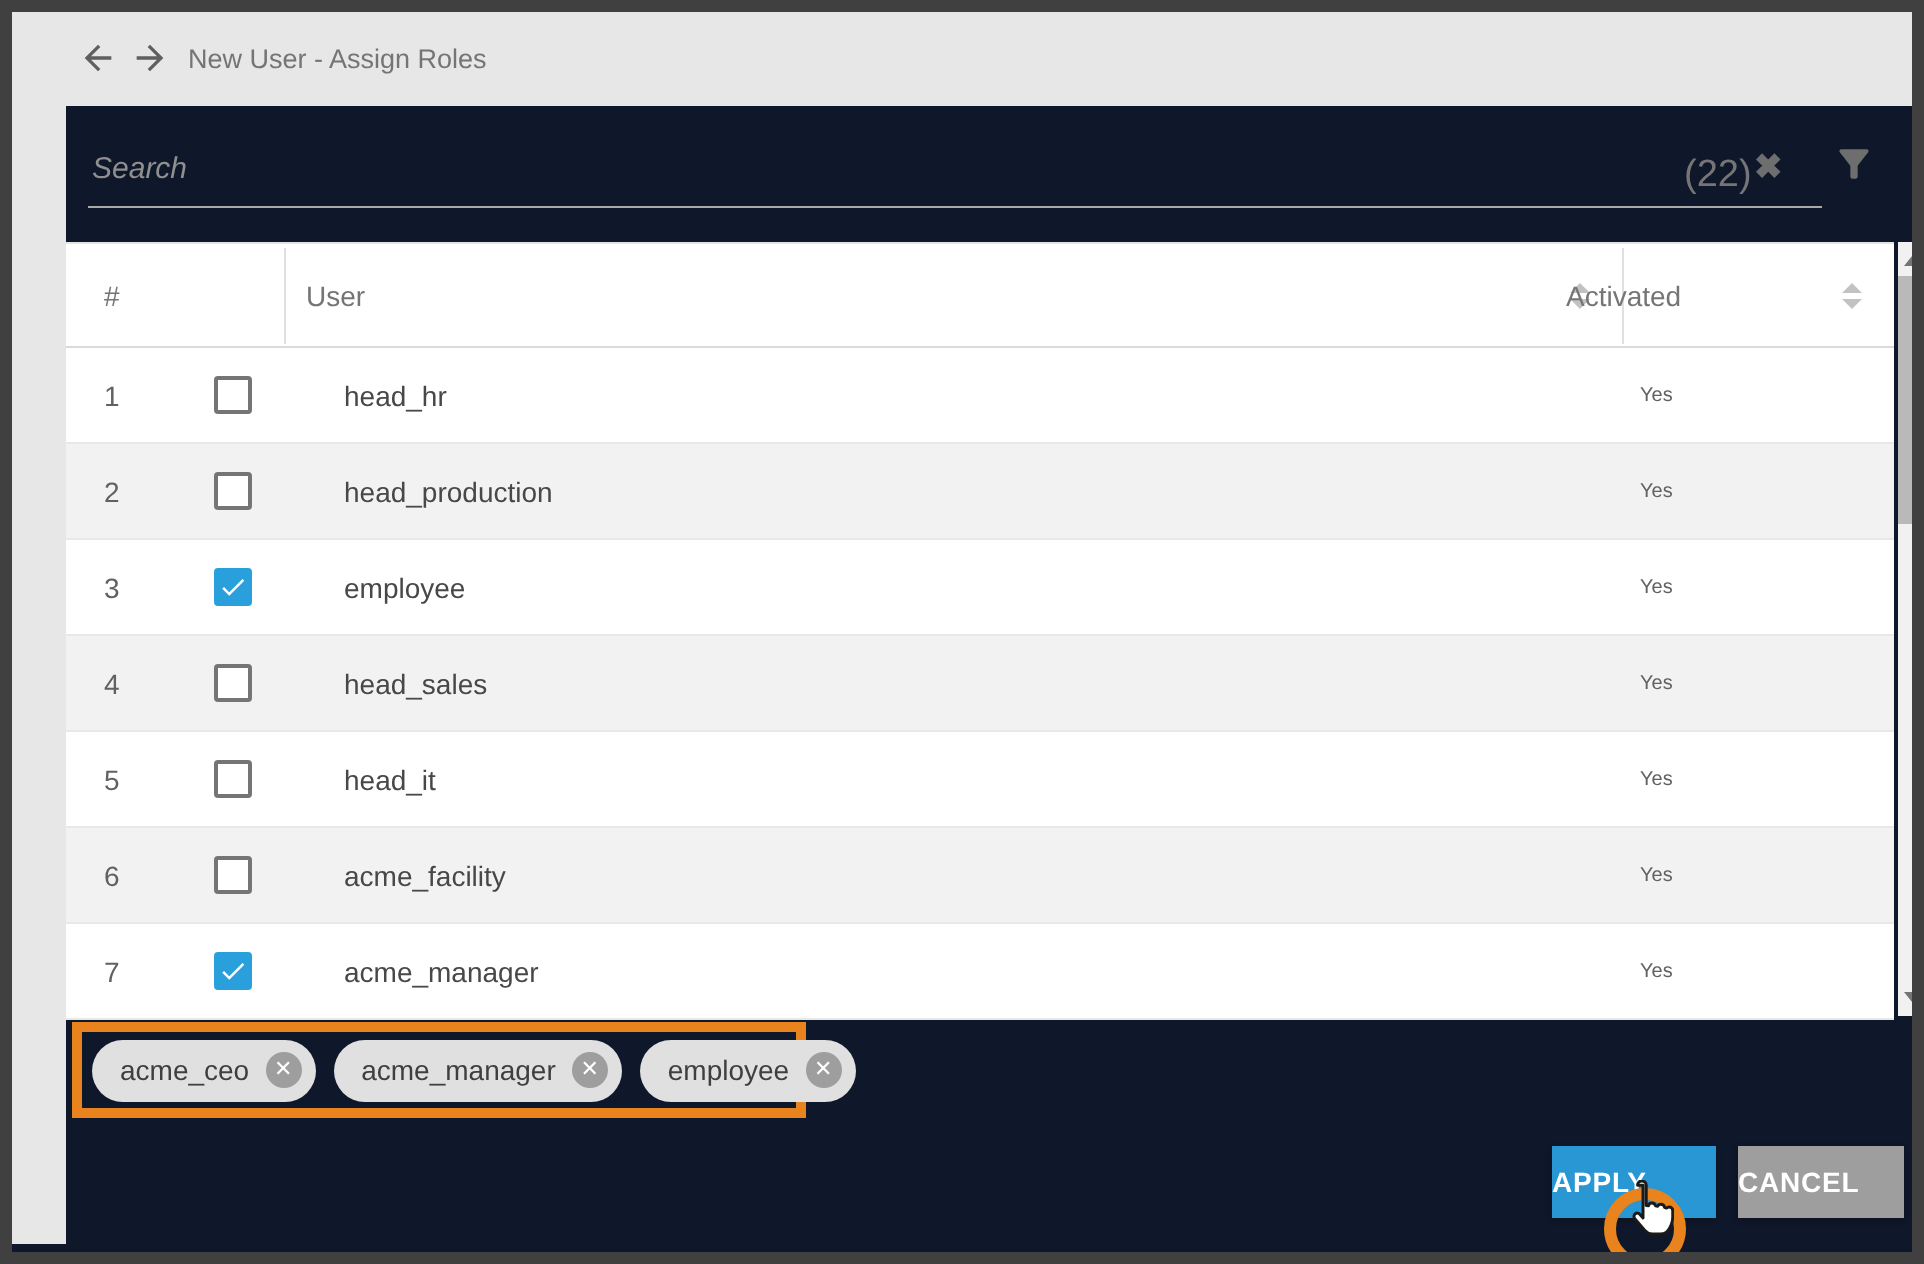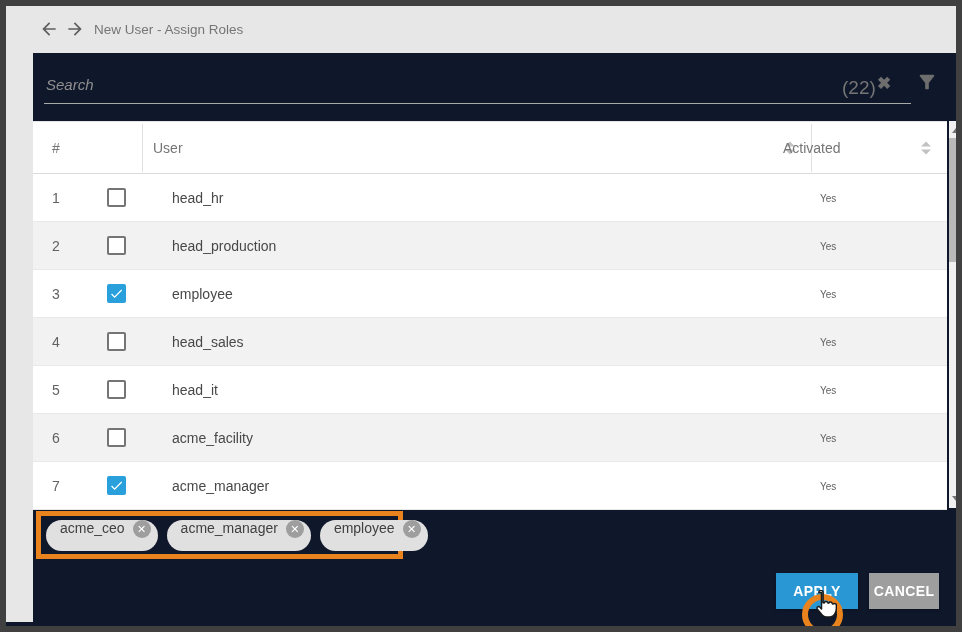--- a/index.html
+++ b/index.html
@@ -51,31 +51,31 @@
   .scrollbar { position:absolute; left:943px; top:115px; width:15px; height:387px; background:#f1f1f1; }
   .sb-up { position:absolute; top:7px; left:3px; width:0; height:0; cursor:pointer;
            border-left:4.5px solid transparent; border-right:4.5px solid transparent; border-bottom:5px solid #757575; }
   .sb-thumb { position:absolute; top:17px; left:0; width:15px; height:124px; background:#b9b9b9; cursor:pointer; }
   .sb-down { position:absolute; bottom:7px; left:3px; width:0; height:0; cursor:pointer;
              border-left:4.5px solid transparent; border-right:4.5px solid transparent; border-top:5px solid #757575; }
 
   
   .chips-box { position:absolute; left:30px; top:505px; width:367px; height:48px;
                border:5px solid #e8831d; display:flex; align-items:center; padding:0 5px; gap:9px; }
-  .chip { height:31px; border-radius:16px; background:#e0e0e0; display:inline-flex; 
+  .chip { height:31px; border-radius:16px; background:#e0e0e0; display:inline-flex; align-items:center;
           padding:0 7px 0 14px; font-size:14px; color:#3f3f3f; gap:8px; white-space:nowrap; }
   .chip-remove { width:18px; height:18px; border-radius:50%; background:#9e9e9e; color:#fff;
                  font-size:11px; line-height:18px; text-align:center; cursor:pointer; flex:0 0 auto; }
 
   
   .btn { position:absolute; top:567px; height:36px; border:none; color:#fff; font-weight:bold;
-         font-size:14px; letter-spacing:.4px; text-align:center; line-height:36px; cursor:pointer;
+         font-size:14px; letter-spacing:.4px; line-height:36px; cursor:pointer;
          box-shadow:0 1px 3px rgba(0,0,0,.28); font-family:"Liberation Sans", sans-serif; }
   .btn-apply { left:770px; width:82px; background:#2997d3; }
-  .btn-cancel { left:863px; width:70px; background:#9e9e9e; }
+  .btn-cancel { left:863px; width:83px; background:#9e9e9e; }
 
   
   .cursor-ring { position:absolute; left:796px; top:588px; width:41px; height:41px;
                  border:6px solid #e8831d; border-radius:50%; z-index:5; }
   .cursor-hand { position:absolute; left:803px; top:584px; width:28px; height:32px; z-index:6; }
 </style>
 </head>
 <body>
 
 <div id="screen">

